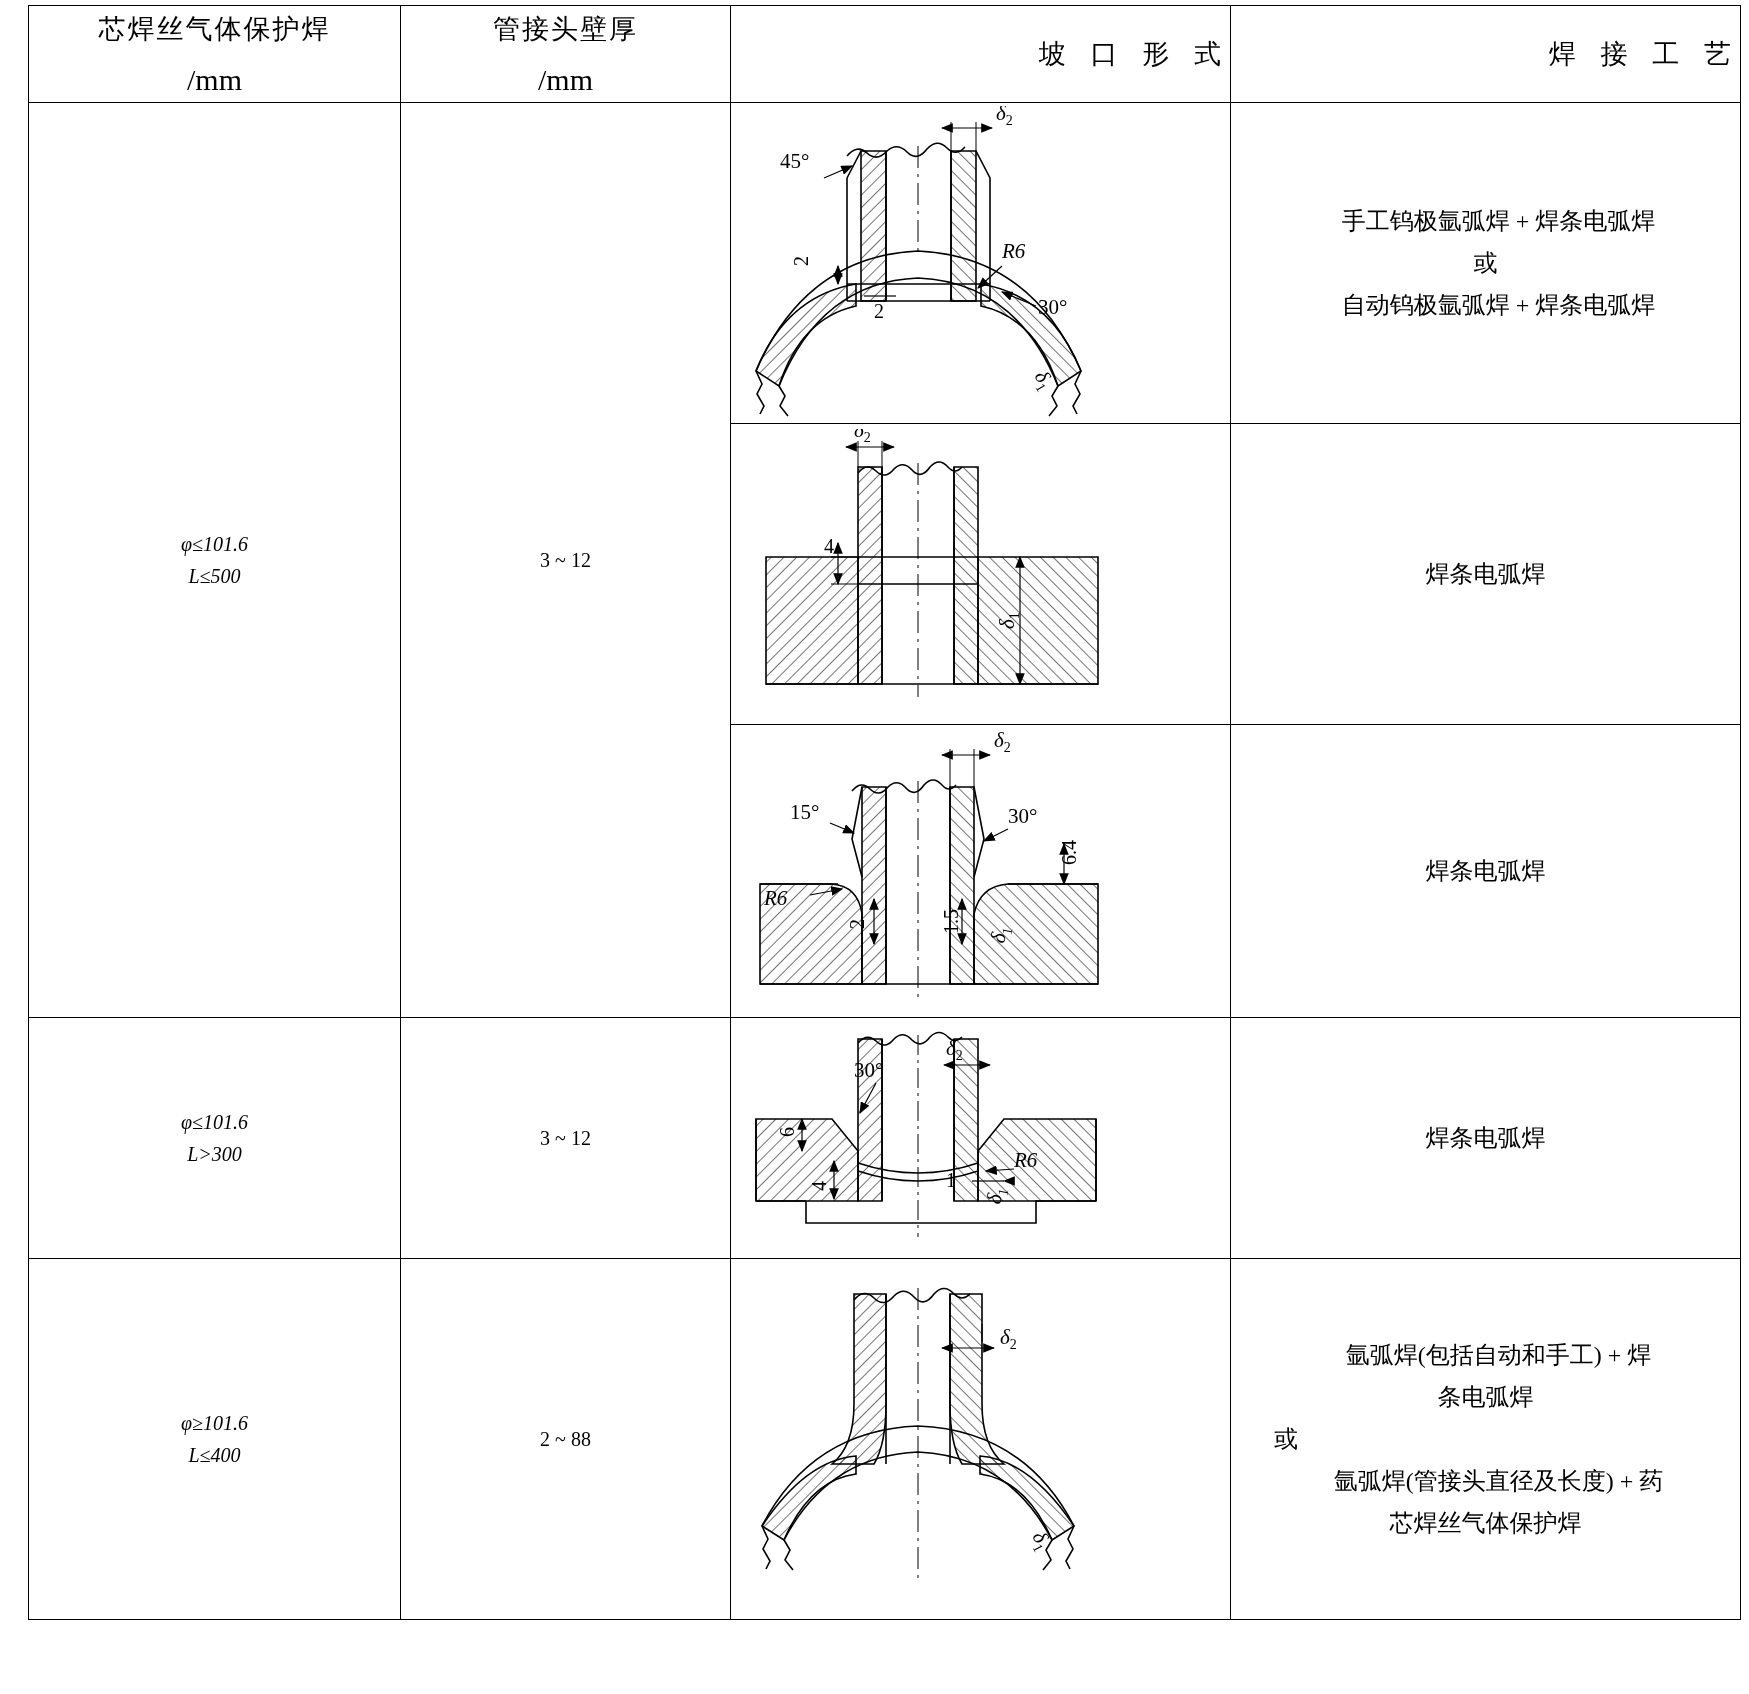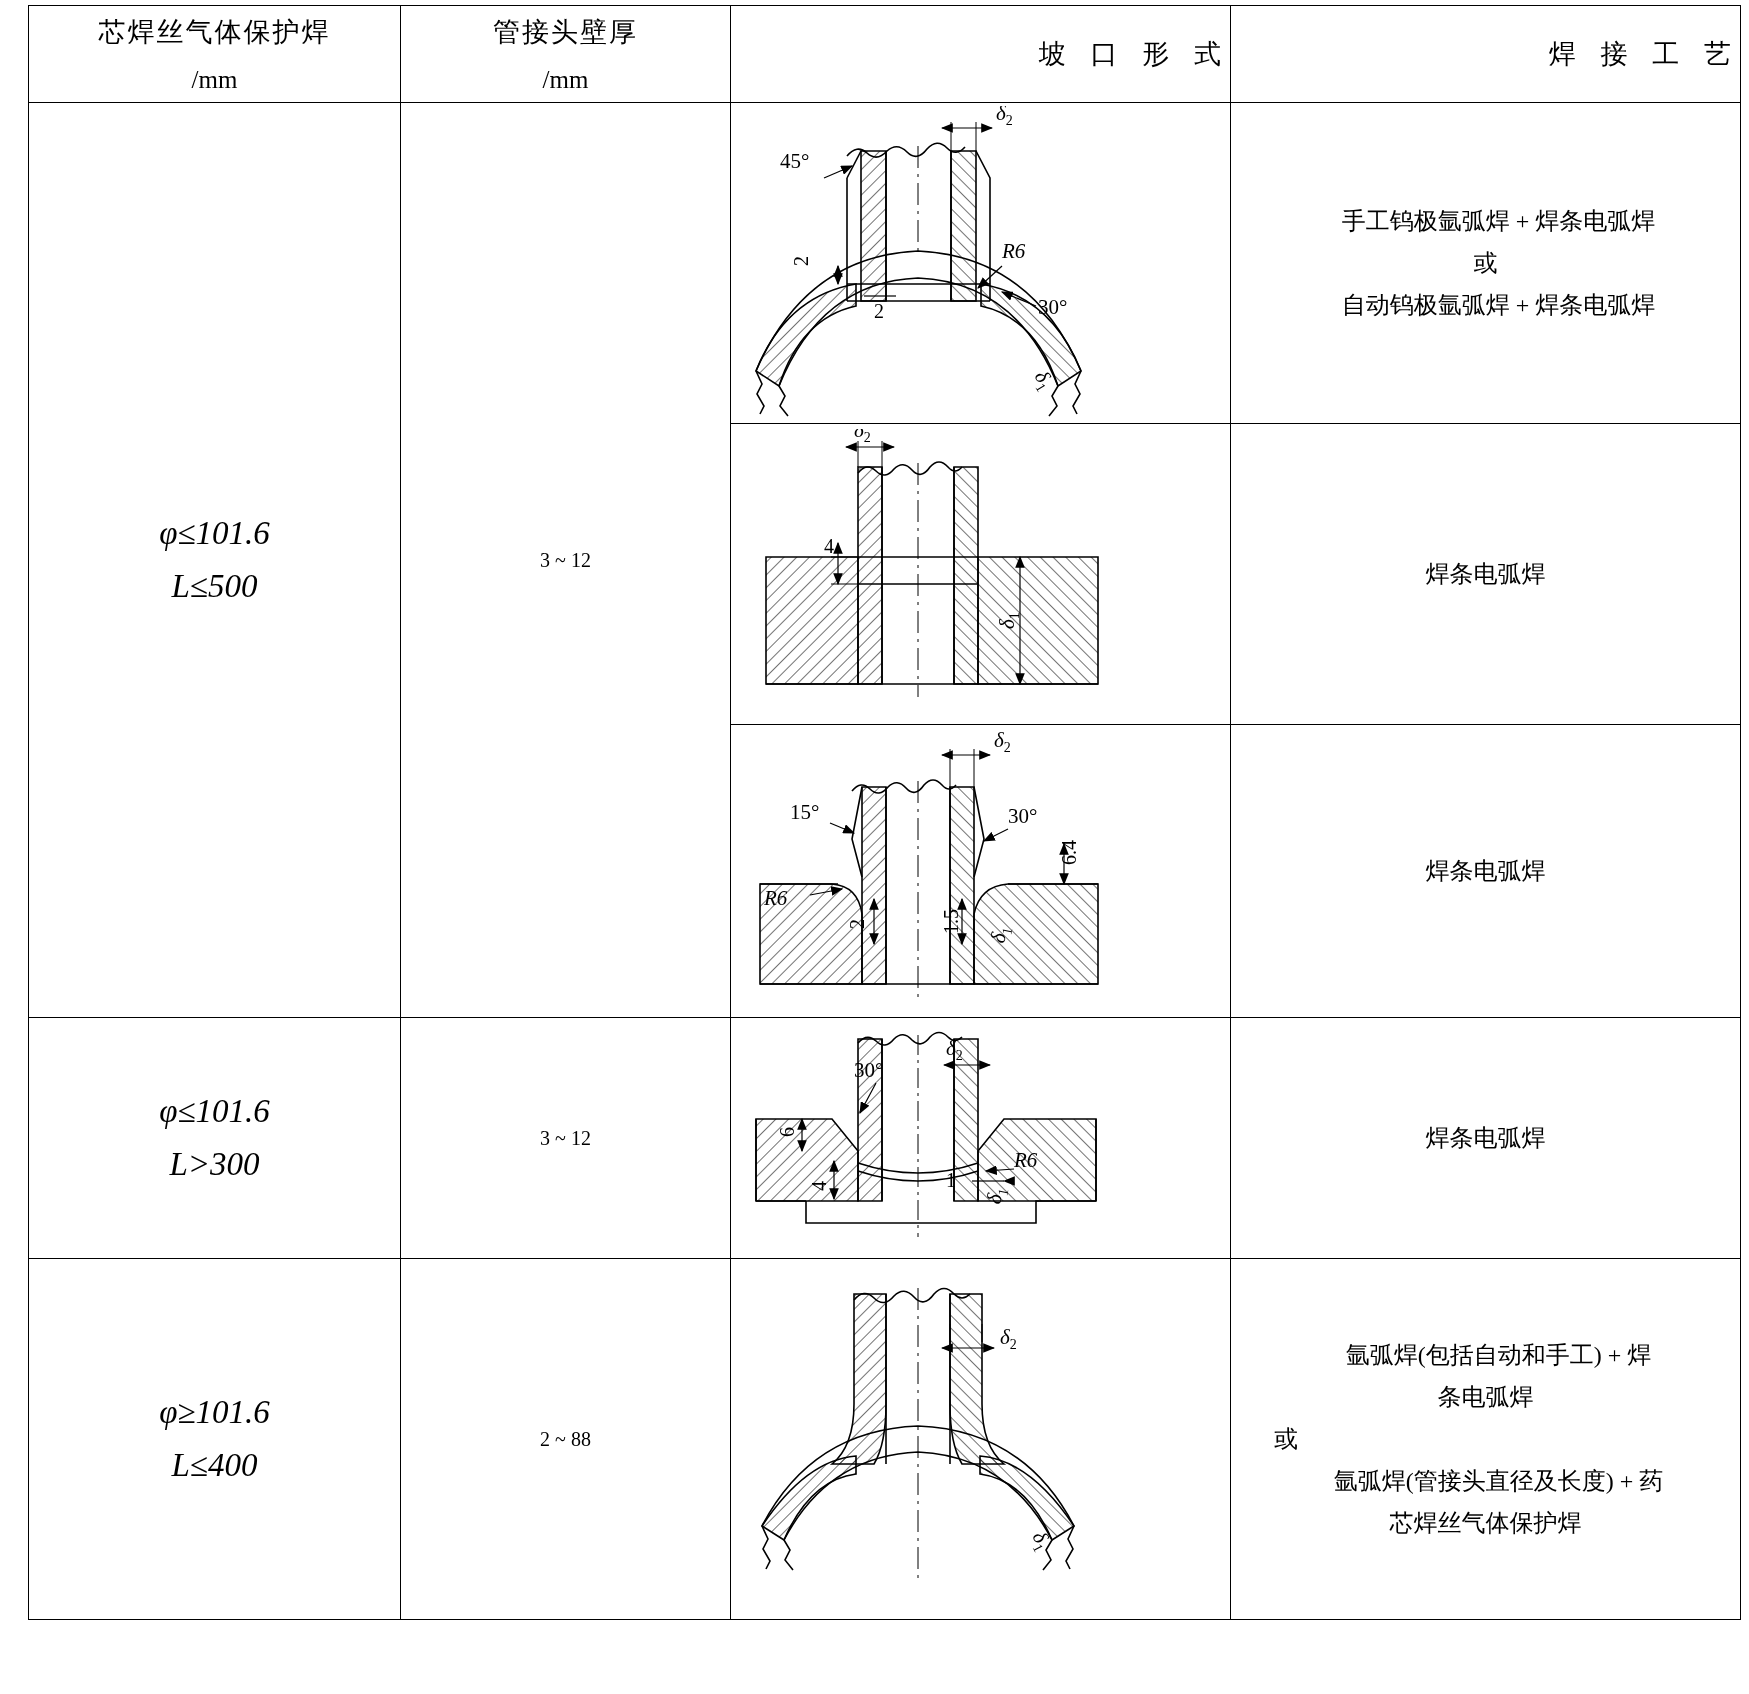--- a/index.html
+++ b/index.html
@@ -36,25 +36,25 @@
   .col-b { width: 330px; }
   .col-c { width: 500px; }
   .col-d { width: 510px; }
 
   thead td {
     height: 96px;
     font-size: 27px;
     letter-spacing: 2px;
   }
   .hdr-line1 { display:block; }
-  .hdr-line2 { display:block; margin-top: 16px; letter-spacing:0; font-size: 25px;}
+  .hdr-line2 { display:block; margin-top: 16px; letter-spacing:0; font-size: 30px;}
   .hdr-spaced { letter-spacing: 9px; text-align: right; }
 
   .param-cell {
-    font-size: 33px;
+    font-size: 20px;
     line-height: 1.6;
   }
   .param-cell .l1, .param-cell .l2 { display:block; white-space: nowrap; }
   .ital { font-style: italic; font-family: "Liberation Serif", serif; }
   .thick-cell { font-size: 20px; }
   .proc-cell {
     font-size: 24px;
     text-align: left;
     padding: 0 26px;
     line-height: 1.75;

